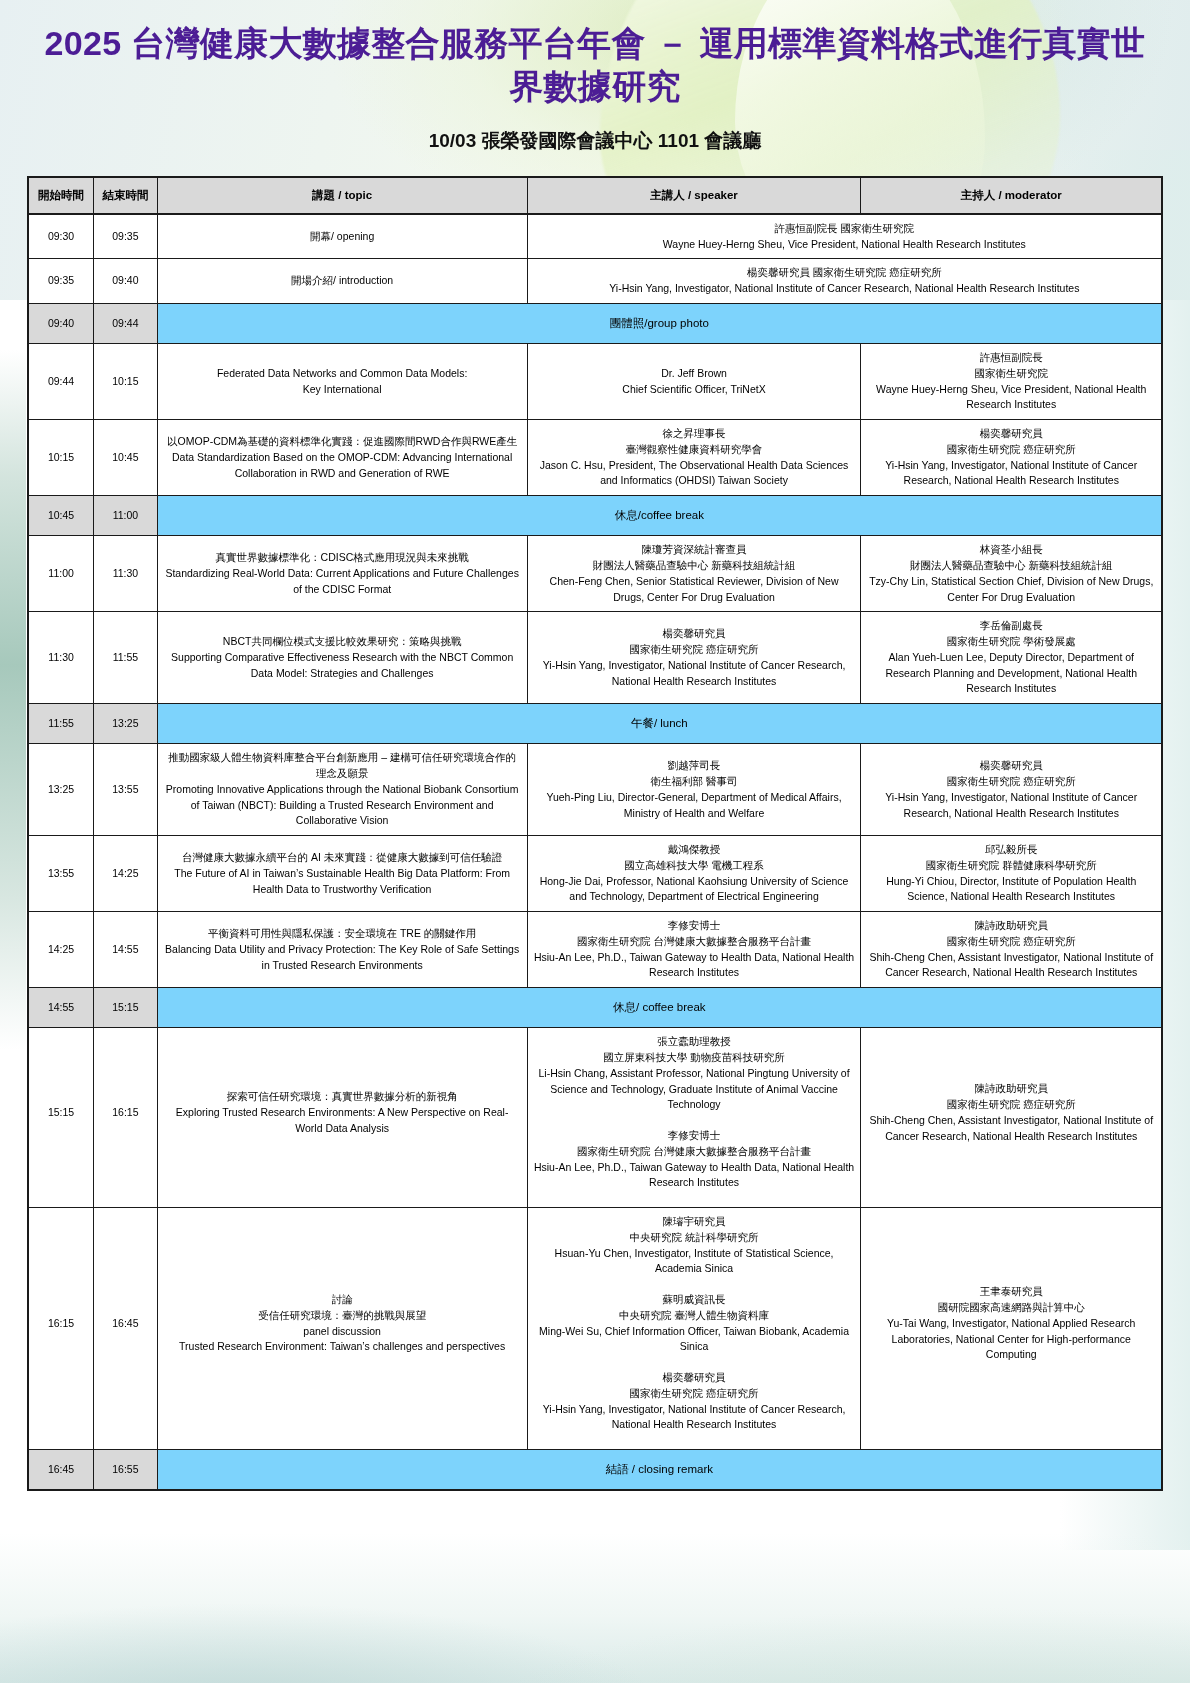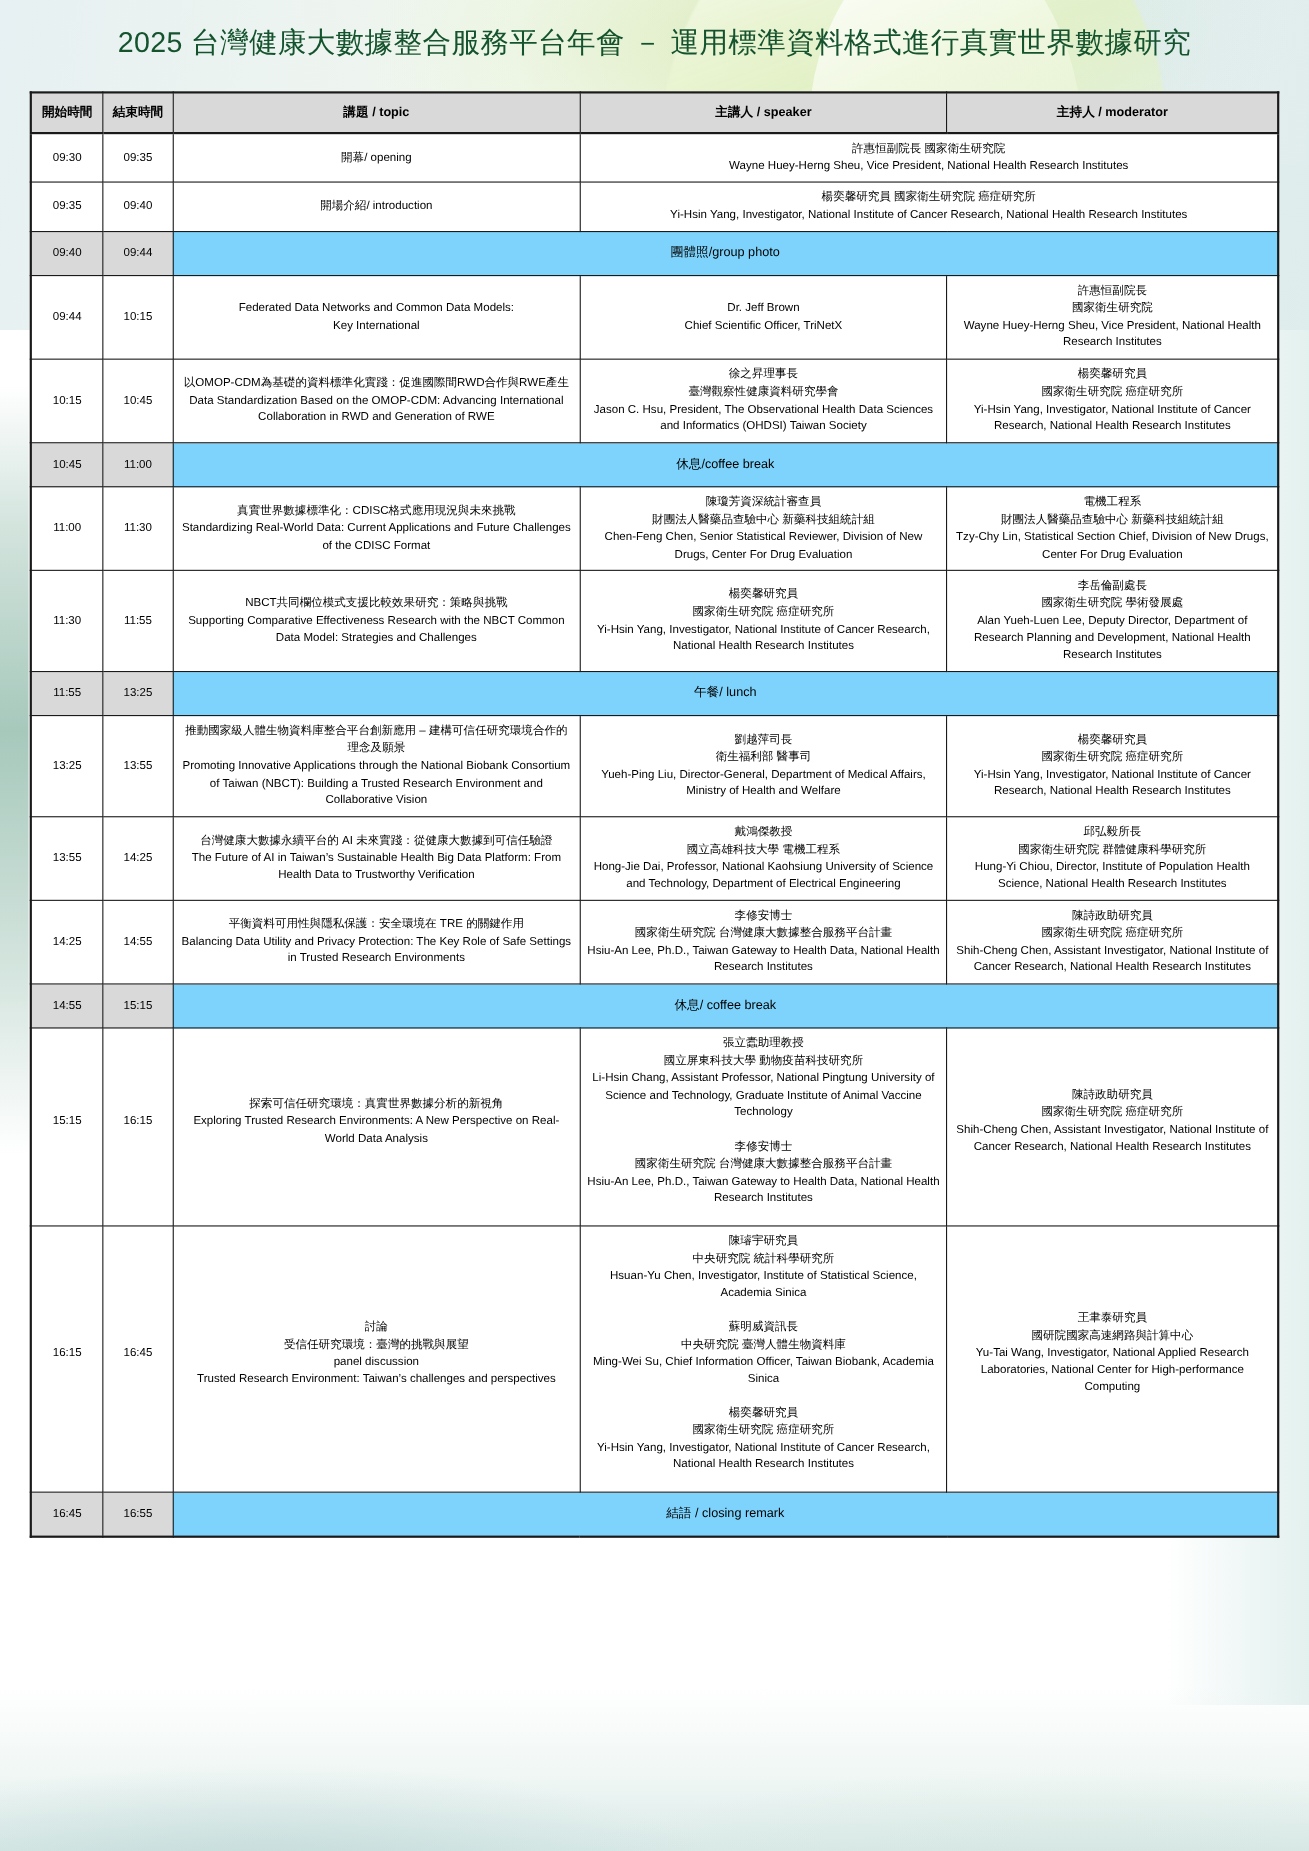--- a/index.html
+++ b/index.html
@@ -74,26 +74,26 @@
   #page {
     position: relative;
     z-index: 2;
     padding: 0;
   }
   header {
     text-align: center;
     padding: 22px 30px 6px 30px;
   }
   .title-zh {
-    font-size: 26px;
-    font-weight: normal;
+    font-size: 34px;
+    font-weight: bold;
     letter-spacing: 0.3px;
     line-height: 1.25;
     margin: 0 0 22px 0;
-    color: #14532d;
+    color: #4c1d95;
   }
   .title-en {
     font-size: 19px;
     font-weight: normal;
     line-height: 1.3;
     margin: 0 0 22px 0;
     color: #111;
   }
   .title-venue {
     font-size: 19px;
@@ -172,20 +172,21 @@
   <div class="bg-swoosh2"></div>
   <div class="bg-leftband"></div>
   <div class="bg-rightwash"></div>
   <div class="bg-bottom"></div>
 </div>
 
 <div id="page">
 
   <header>
     <h1 class="title-zh">2025 台灣健康大數據整合服務平台年會 － 運用標準資料格式進行真實世界數據研究</h1>
+    <h3 class="title-venue">10/03  張榮發國際會議中心 1101 會議廳</h3>
   </header>
 
   <div class="table-wrap">
     <table class="agenda">
       <colgroup>
         <col class="c-start">
           <col class="c-end">
           <col class="c-topic">
           <col class="c-speak">
           <col class="c-mod">
@@ -277,21 +278,21 @@
             <td class="topic">
               <span class="blk">真實世界數據標準化：CDISC格式應用現況與未來挑戰</span>
               <span class="blk">Standardizing Real-World Data: Current Applications and Future Challenges of the CDISC Format</span>
             </td>
             <td class="person">
               <span class="blk">陳瓊芳資深統計審查員</span>
               <span class="blk">財團法人醫藥品查驗中心 新藥科技組統計組</span>
               <span class="blk">Chen-Feng Chen, Senior Statistical Reviewer, Division of New Drugs, Center For Drug Evaluation</span>
             </td>
             <td class="person">
-              <span class="blk">電機工程系</span>
+              <span class="blk">林資荃小組長</span>
               <span class="blk">財團法人醫藥品查驗中心 新藥科技組統計組</span>
               <span class="blk">Tzy-Chy Lin, Statistical Section Chief, Division of New Drugs, Center For Drug Evaluation</span>
             </td>
           </tr>
           <tr>
             <td class="time">11:30</td>
             <td class="time">11:55</td>
             <td class="topic">
               <span class="blk">NBCT共同欄位模式支援比較效果研究：策略與挑戰</span>
               <span class="blk">Supporting Comparative Effectiveness Research with the NBCT Common Data Model: Strategies and Challenges</span>

